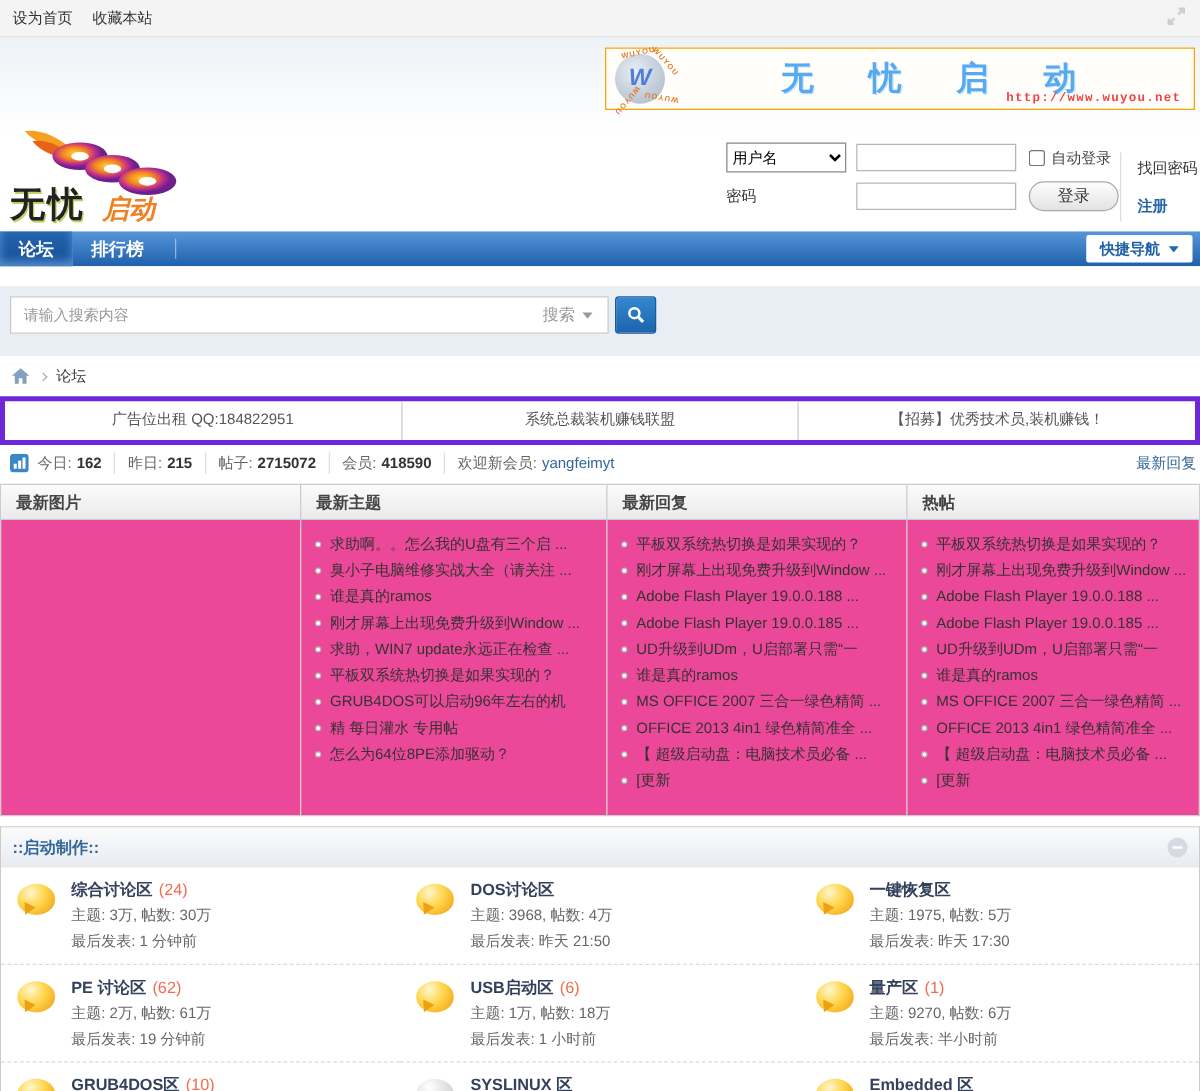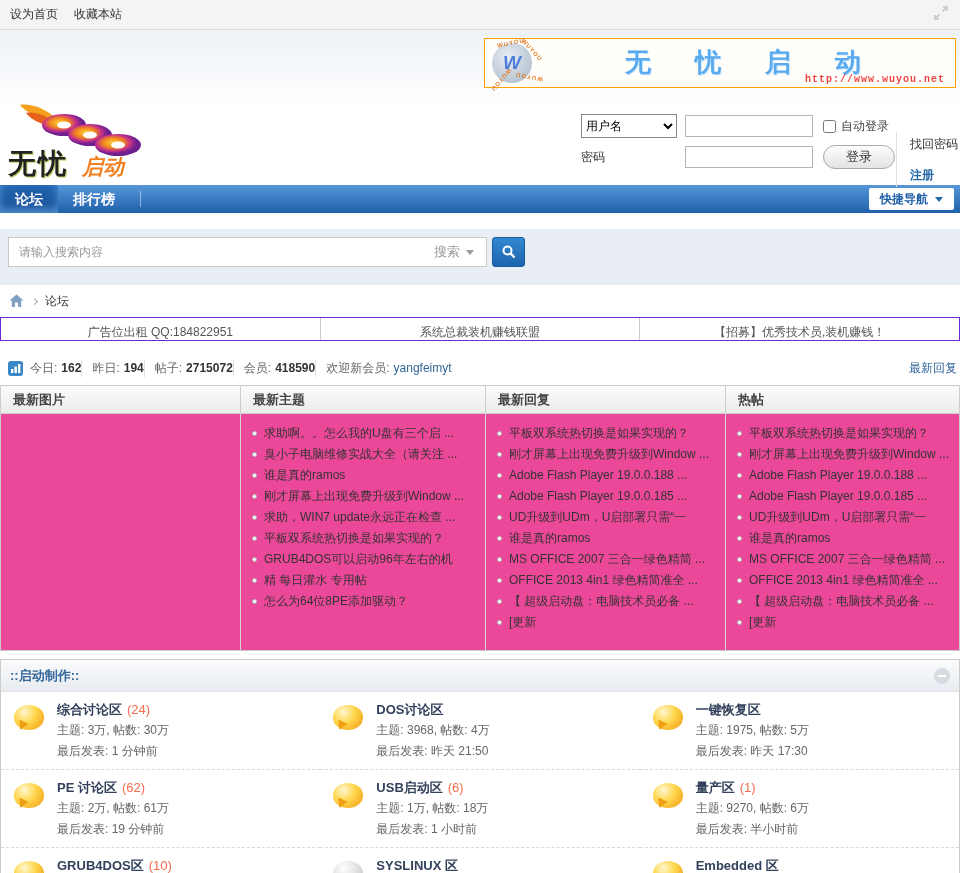--- a/index.html
+++ b/index.html
@@ -47,21 +47,21 @@
 
   .login { position:absolute; left:581px; top:84px; width:377px; }
   .login-row { display:flex; align-items:center; margin-bottom:7px; height:24px; }
   .login select { width:96px; height:24px; font-size:12px; border:1px solid #888; background:#fff; }
   .pw-label { width:96px; color:#333; }
   .login input[type=text] { width:128px; height:22px; border:1px solid #b5b5b5; margin-left:8px; padding:0 4px; }
   .chk { display:flex; align-items:center; margin-left:10px; color:#444; white-space:nowrap; }
   .chk input { margin:0 5px 0 0; }
   .loginbtn { margin-left:10px; width:72px; height:24px; font-size:13px; color:#333;
               background:linear-gradient(#fdfdfd,#e3e3e3); border:1px solid #a9a9a9; border-radius:12px; }
-  .side-links { position:absolute; right:0; top:18px; height:55px; border-left:1px solid #ddd;
+  .side-links { position:absolute; right:0; top:8px; height:55px; border-left:1px solid #ddd;
                 padding-left:13px; display:flex; flex-direction:column; justify-content:space-between;margin-left:20px; }
   .forgot { color:#333; line-height:24px; }
   .register { color:#2366a8; font-weight:bold; line-height:24px; }
 
   
   .navbar { height:28px; background:linear-gradient(#5796d9,#1f60ac); display:flex; align-items:stretch; }
   .tab { padding:0 15px; line-height:28px; color:#fff; font-weight:bold; font-size:14px; }
   .tab.active { background:linear-gradient(#2265b0,#174e94); box-shadow:inset 0 -4px 8px rgba(130,195,255,.55); }
   .nav-div { width:1px; height:16px; background:rgba(255,255,255,.45); margin:6px 0 0 10px; }
   .quicknav { margin:3px 6px 3px auto; background:#fff; border-radius:2px; padding:0 11px; line-height:22px;
@@ -76,27 +76,27 @@
   .searchbox input { flex:1; border:0; outline:none; padding:0 10px; font-size:12px; color:#333; background:transparent; }
   .searchbox input::placeholder { color:#9a9a9a; }
   .scope { display:flex; align-items:center; gap:6px; color:#999; padding:0 12px; font-size:13px;text-align:center; }
   .searchbtn { width:33px; height:30px; margin-left:5px; border:1px solid #1a5a9e; border-radius:3px;
                background:linear-gradient(#3388cf,#1d64ad); display:flex; align-items:center; justify-content:center; }
 
   
   .breadcrumb { height:32px; display:flex; align-items:center; gap:8px; padding-left:9px; background:#fff; }
   .crumb-sep { width:5px; height:5px; border-top:1px solid #aaa; border-right:1px solid #aaa;
                transform:rotate(45deg); margin-top:1px; }
-  .adrow { display:flex; border:1px solid #6d28d9; height:24px; margin-bottom:14px; }
+  .adrow { display:flex; border:4px solid #6d28d9; height:39px; margin-bottom:1px; }
   .adcell { flex:1; text-align:center; line-height:29px; color:#555; border-left:1px solid #ccc;
             overflow:hidden; white-space:nowrap; }
   .adcell:first-child { border-left:0; }
   .statsrow { height:30px; display:flex; align-items:center; padding:0 2px 3px 8px; color:#666; }
   .statsrow .ic { margin-right:7px; display:flex; }
-  .stat { padding-right:0; margin-right:10px; border-right:1px solid #ddd; white-space:nowrap; }
+  .stat { padding-right:10px; margin-right:10px; border-right:1px solid #ddd; white-space:nowrap; }
   .stat:last-of-type { border-right:0; }
   .stat b { color:#333; margin-left:4px; }
   .stat a.mem { color:#336699; margin-left:4px; }
   .latest-reply { margin-left:auto; color:#336699; padding-right:1px; }
 
   
   .panel { border:1px solid #ccc; }
   .panel-head { display:flex; height:28px; background:linear-gradient(#fbfbfb,#ebebeb);
                 border-bottom:1px solid #ccc; font-weight:bold; font-size:13px; color:#444; }
   .col1 { width:239px; } .col2 { width:245px; } .col3 { width:240px; } .col4 { flex:1; }
@@ -258,21 +258,21 @@
 <div class="statsrow">
   <span class="ic">
     <svg width="15" height="15" viewBox="0 0 15 15">
       <rect x="0" y="0" width="15" height="15" rx="3" fill="#3a87c8"></rect>
       <rect x="3" y="8" width="2.4" height="4" fill="#fff"></rect>
       <rect x="6.5" y="5.5" width="2.4" height="6.5" fill="#fff"></rect>
       <rect x="10" y="3" width="2.4" height="9" fill="#fff"></rect>
     </svg>
   </span>
   <span class="stat"><span>今日:</span><b>162</b></span>
-  <span class="stat"><span>昨日:</span><b>194</b></span>
+  <span class="stat"><span>昨日:</span><b>215</b></span>
   <span class="stat"><span>帖子:</span><b>2715072</b></span>
   <span class="stat"><span>会员:</span><b>418590</b></span>
   <span class="stat"><span>欢迎新会员:</span><a class="mem">yangfeimyt</a></span>
   <a class="latest-reply">最新回复</a>
 </div>
 
 <div class="panel">
   <div class="panel-head">
     <div class="col1">最新图片</div>
     <div class="col2">最新主题</div>

